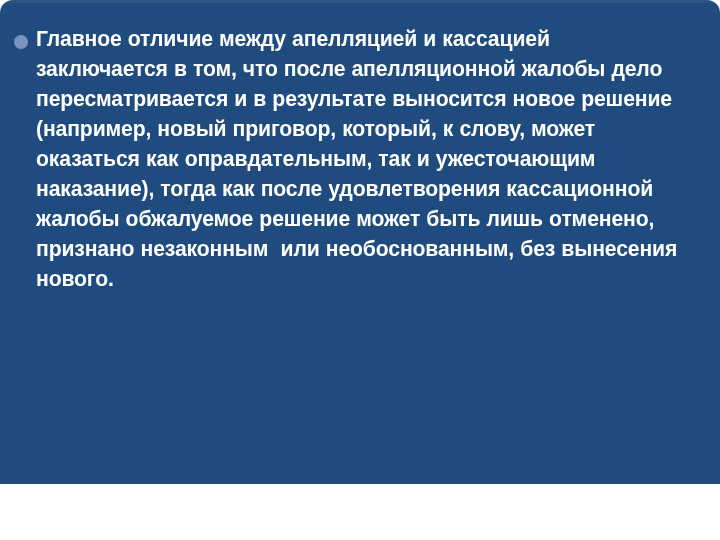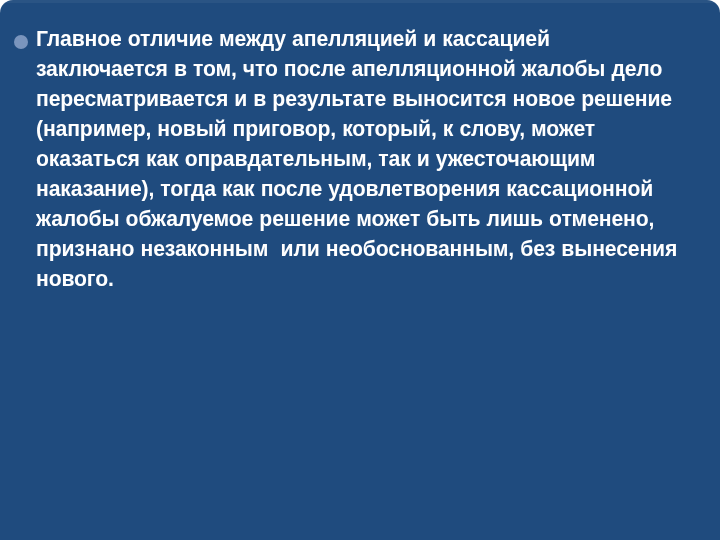--- a/index.html
+++ b/index.html
@@ -10,21 +10,21 @@
   body {
     width: 720px;
     height: 540px;
     overflow: hidden;
     font-family: "Liberation Sans", "DejaVu Sans", sans-serif;
   }
 
   #slide {
     position: relative;
     width: 720px;
-    height: 540px;
+    height: 484px;
     box-sizing: border-box;
     background: #1f4b7e;
     border-radius: 13px 13px 0 0;
     overflow: hidden;
   }
 
   
   #slide::before {
     content: "";
     position: absolute;

